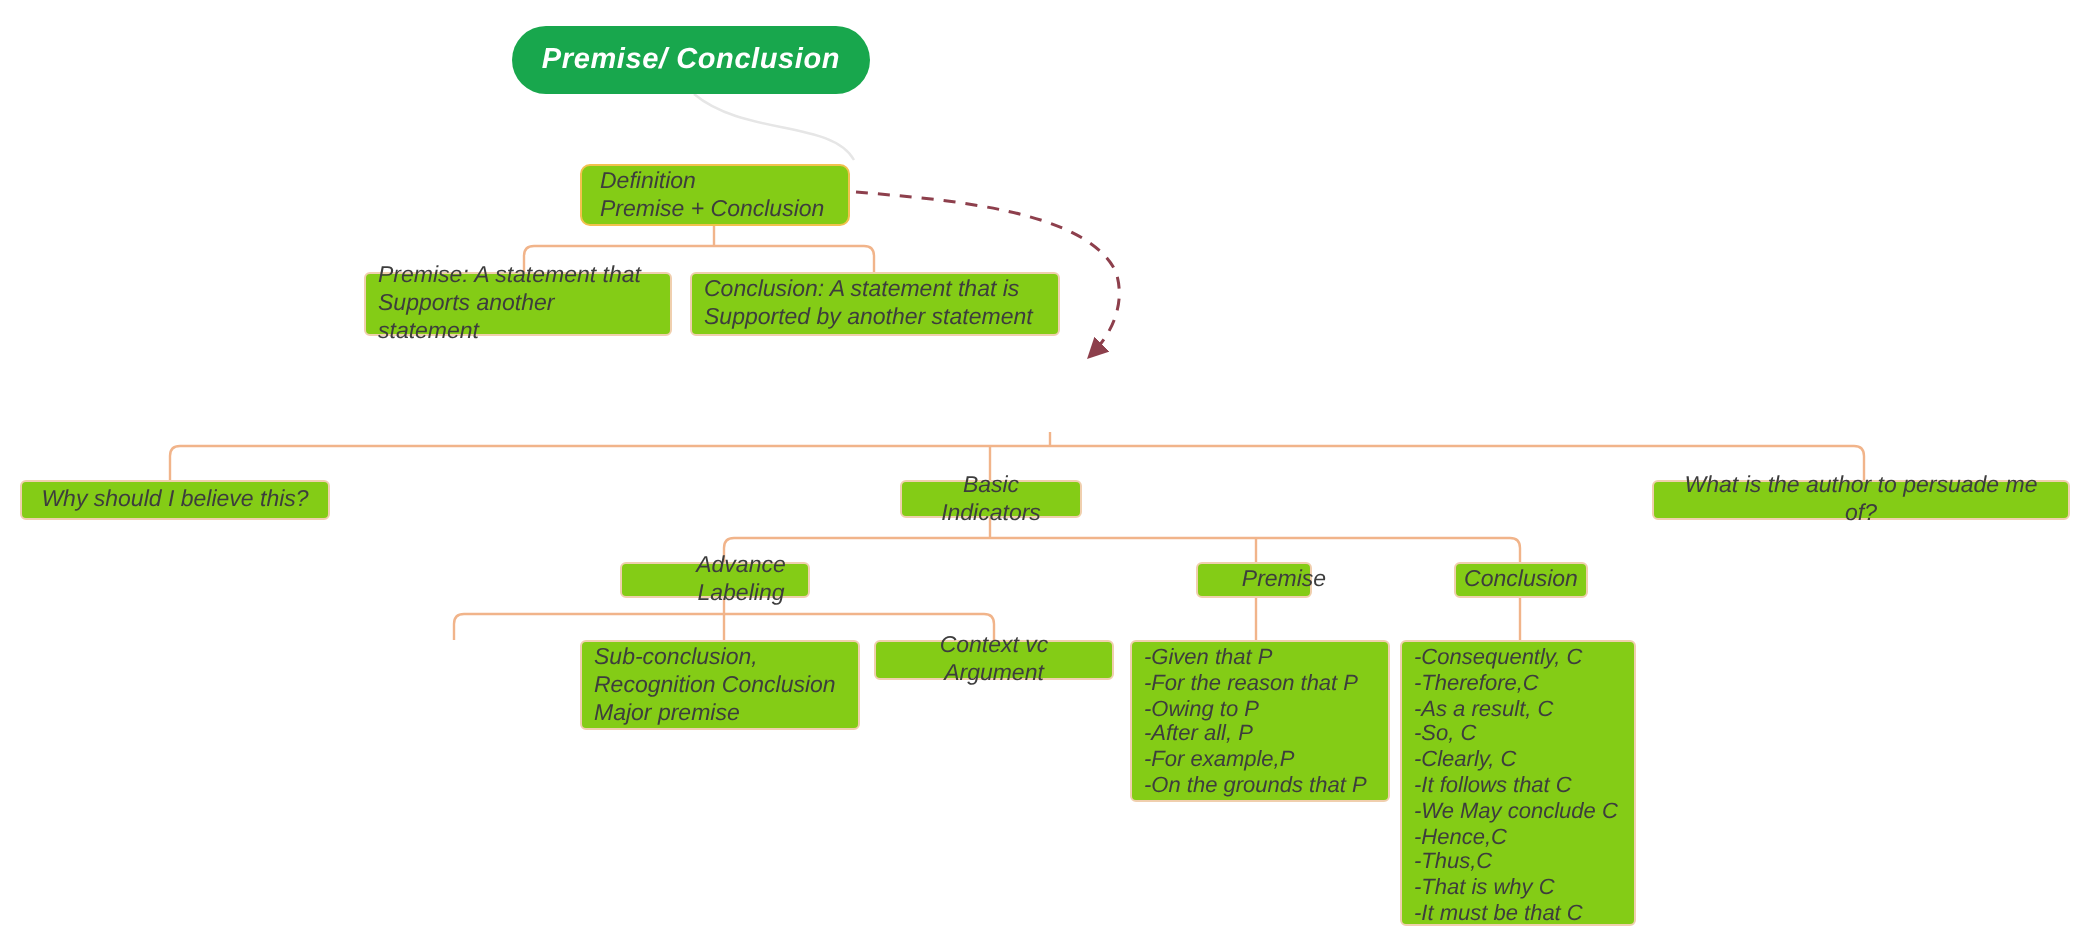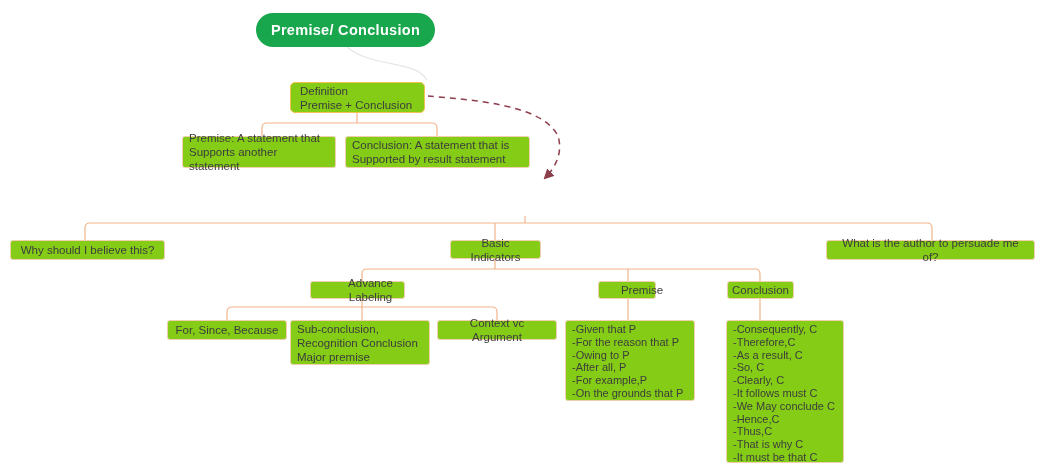--- a/index.html
+++ b/index.html
@@ -2,21 +2,21 @@
 <html style="--green: #18a74d; --gold: #f2c14e; --peach: #f0cfae; --connector: #f1b48a; --arrow: #8d3f4c; --text: #3d3d3d; --bg: #ffffff;"><head>
 <meta charset="utf-8">
 <style>
   :root{
     --green:#18a74d; --gold:#f2c14e; --peach:#f0cfae; --connector:#f1b48a;
     --arrow:#8d3f4c; --text:#3d3d3d; --bg:#ffffff;
   }
   html,body{margin:0;padding:0;background:#fff;}
   .canvas{
     position:relative; width:1050px; height:473px; background:var(--bg);
-    font-family:"Liberation Sans", sans-serif; overflow:hidden;
+    font-family:"Liberation Sans", sans-serif; overflow:hidden;font-style:italic;
   }
   .connector-layer{position:absolute;left:0;top:0;width:1050px;height:473px;}
   .conn{fill:none;stroke:var(--connector);stroke-width:1.2;}
   .root-conn{fill:none;stroke:#e6e6e6;stroke-width:1.2;}
   .arrowpath{fill:none;stroke:var(--arrow);stroke-width:1.5;stroke-dasharray:6 5;}
   #arrowhead-shape{fill:var(--arrow);}
   .node{
     position:absolute; box-sizing:border-box; background:#84cc16;
     border:1px solid var(--peach); border-radius:3px; color:var(--text);
     font-size:11.5px; line-height:14px; padding:2px 6px; white-space:pre-line;
@@ -78,59 +78,58 @@
 
   <div class="node pill" style="left:256px;top:13px;width:179px;height:34px;">Premise/ Conclusion</div>
 
   <div class="node gold" style="left:290px;top:82px;width:135px;height:31px;">Definition
 Premise + Conclusion</div>
 
   <div class="node" style="left:182px;top:136px;width:154px;height:32px;">Premise: A statement that
 Supports another statement</div>
 
   <div class="node" style="left:345px;top:136px;width:185px;height:32px;">Conclusion: A statement that is
-Supported by result statement</div>
+Supported by another statement</div>
 
 
   <div class="node center" style="left:10px;top:240px;width:155px;height:20px;">Why should I believe this?</div>
 
   <div class="node center" style="left:450px;top:240px;width:91px;height:19px;">Basic Indicators</div>
 
   <div class="node center" style="left:826px;top:240px;width:209px;height:20px;">What is the author to persuade me of?</div>
 
   <div class="node center" style="left:310px;top:281px;width:95px;height:18px;padding-left:32px;">Advance Labeling</div>
 
   <div class="node center" style="left:598px;top:281px;width:58px;height:18px;padding-left:36px;">Premise</div>
 
   <div class="node center" style="left:727px;top:281px;width:67px;height:18px;">Conclusion</div>
 
-  <div class="node center" style="left:167px;top:320px;width:120px;height:20px;">For, Since, Because</div>
 
   <div class="node" style="left:290px;top:320px;width:140px;height:45px;">Sub-conclusion,
 Recognition Conclusion
 Major premise</div>
 
   <div class="node center" style="left:437px;top:320px;width:120px;height:20px;">Context vc Argument</div>
 
   <div class="node list" style="left:565px;top:320px;width:130px;height:81px;">
       <div>-Given that P</div>
       <div>-For the reason that P</div>
       <div>-Owing to P</div>
       <div>-After all, P</div>
       <div>-For example,P</div>
       <div>-On the grounds that P</div>
     </div>
 
-  <div class="node list" style="left:700px;top:320px;width:118px;height:143px;margin-left:26px;">
+  <div class="node list" style="left:700px;top:320px;width:118px;height:143px;">
       <div>-Consequently, C</div>
       <div>-Therefore,C</div>
       <div>-As a result, C</div>
       <div>-So, C</div>
       <div>-Clearly, C</div>
-      <div>-It follows must C</div>
+      <div>-It follows that C</div>
       <div>-We May conclude C</div>
       <div>-Hence,C</div>
       <div>-Thus,C</div>
       <div>-That is why C</div>
       <div>-It must be that C</div>
     </div>
 
 </div>
 
 </body></html>

